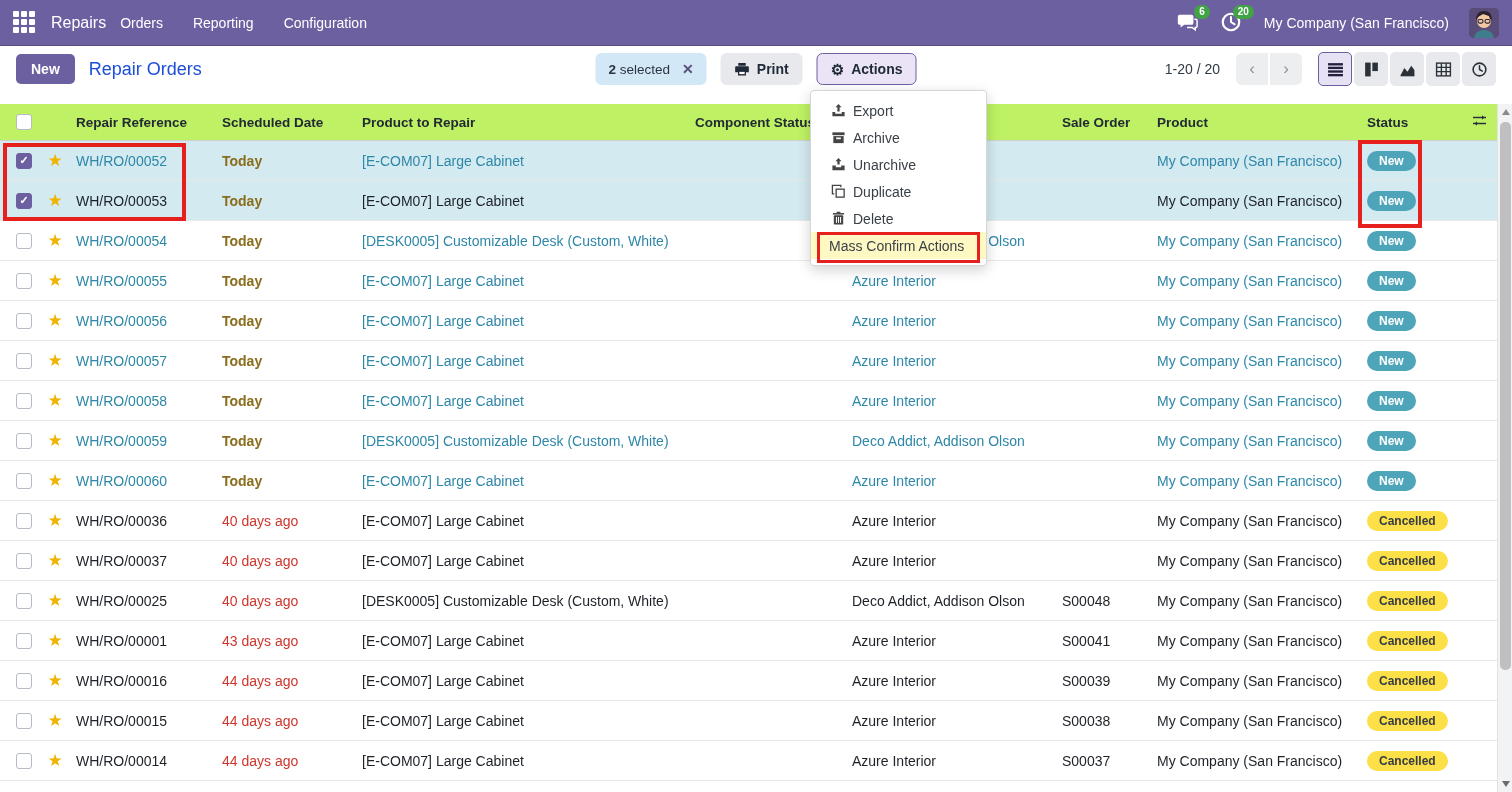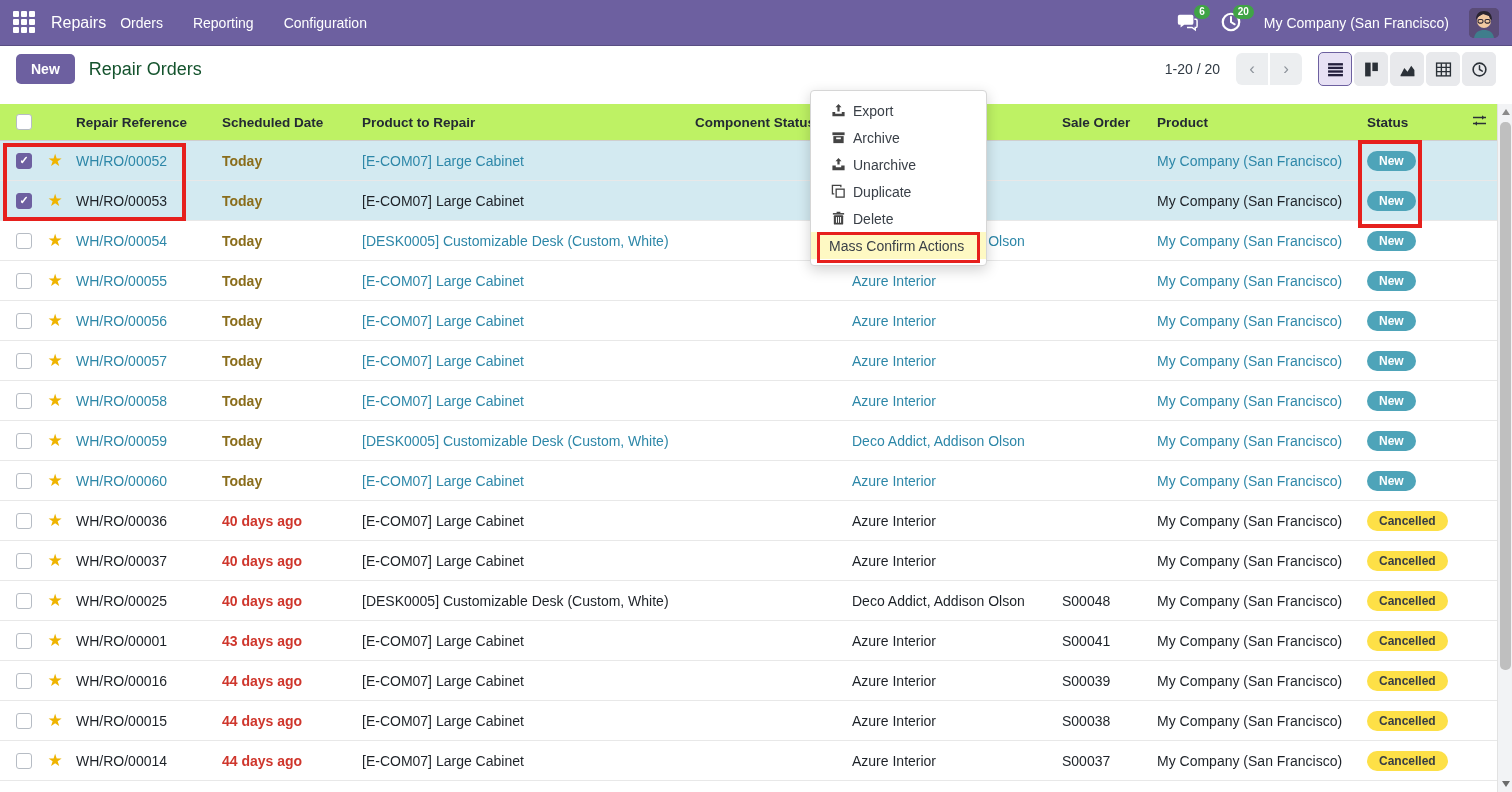--- a/index.html
+++ b/index.html
@@ -23,21 +23,21 @@
   .count-badge { position:absolute; top:-6px; right:-10px; background:#40a346; color:#fff;
                  font-size:10px; font-weight:700; border-radius:9px; padding:1px 5px; line-height:12px; }
   .nav-company { color:#fff; font-size:14px; cursor:pointer; }
   .avatar { width:30px; height:30px; border-radius:5px; background:#5a4c78; overflow:hidden; cursor:pointer; }
 
   
   .control { position:absolute; left:0; top:46px; width:100%; height:46px; background:#fff;
              display:flex; align-items:center; padding:0 16px; }
   .btn-new { background:#6d60a0; color:#fff; font-size:14px; font-weight:700; border:none;
              border-radius:5px; padding:7px 15px; cursor:pointer; }
-  .breadcrumb { font-size:18px; color:#14532d; margin-left:14px; }
+  .breadcrumb { font-size:18px; color:#1d4ed8; margin-left:14px; }
   .center-group { position:absolute; left:50%; transform:translateX(-50%); display:flex;
                   align-items:center; gap:14px; }
   .sel-pill { background:#d2e8f6; border-radius:6px; height:32px; display:flex; align-items:center;
               gap:12px; padding:0 13px; font-size:13.5px; color:#2b3440; }
   .sel-pill b { font-weight:700; }
   .sel-close { color:#55517b; font-size:14px; font-weight:700; cursor:pointer; }
   .btn-flat { background:#e8e9ec; border:1px solid #e8e9ec; color:#1f2937; height:32px;
               border-radius:6px; font-size:14px; font-weight:600; display:flex; align-items:center;
               gap:7px; padding:0 13px; cursor:pointer; }
   .btn-flat svg { width:15px; height:15px; }
@@ -71,21 +71,21 @@
   .row { height:40px; align-items:center; font-size:14px; border-bottom:1px solid #e8e8e8;
          background:#fff; cursor:pointer; }
   .row.selected { background:#d3eaf1; }
   .cb { width:16px; height:16px; border:1px solid #b6bcc4; border-radius:3px; background:#fff;
         display:flex; align-items:center; justify-content:center; cursor:pointer; }
   .cb.checked { background:#6d60a0; border-color:#6d60a0; color:#fff; font-size:11px; font-weight:700; }
   .star { color:#efb400; font-size:17px; cursor:pointer; line-height:1; }
   .val.link { color:#2d87a8; }
   .val.dark { color:#1d2228; }
   .val.today { color:#8a6d1b; font-weight:700; }
-  .val.late { color:#cf362c; font-weight:700; }
+  .val.late { color:#cf362c; font-weight:400; }
   .badge { display:inline-block; font-size:12px; font-weight:700; border-radius:11px; padding:3px 12px; }
   .badge.new { background:#4ea4b9; color:#fff; }
   .badge.cancelled { background:#fde047; color:#363c44; }
 
   .sliders-icon { cursor:pointer; margin-left:2px; }
   .sliders-icon svg { width:17px; height:17px; }
 
   
   .dropdown { position:absolute; left:810px; top:90px; width:177px; background:#fff;
               border:1px solid #d6d6d6; border-radius:4px; padding:6px 0;
@@ -164,20 +164,39 @@
             <path d="M5 30c1-6 5-8 10-8s9 2 10 8z" fill="#3f7d8c"></path>
           </svg>
       </div>
     </div>
   </header>
 
   <div class="control">
     <button class="btn-new">New</button>
     <div class="breadcrumb">Repair Orders</div>
 
+    <div class="center-group">
+      <div class="sel-pill">
+        <span><b>2</b>&nbsp;<span>selected</span></span>
+        <span class="sel-close">✕</span>
+      </div>
+      <button class="btn-flat">
+        <svg viewBox="0 0 16 16" fill="#1f2937">
+            <path d="M4 1h8v3H4z"></path>
+            <path d="M2 4.5h12c.8 0 1.3.5 1.3 1.3V11h-3v3.5H3.7V11h-3V5.8C.7 5 1.2 4.5 2 4.5z"></path>
+            <rect x="4.7" y="10" width="6.6" height="3.4" fill="#fff"></rect>
+            <rect x="4.7" y="10" width="6.6" height="3.4" fill="none" stroke="#1f2937" stroke-width=".9"></rect>
+          </svg>
+        <span>Print</span>
+      </button>
+      <button class="btn-flat btn-actions">
+        <span class="gear-glyph">⚙</span>
+        <span>Actions</span>
+      </button>
+    </div>
 
     <div class="right-group">
       <span class="pager-text">1-20 / 20</span>
       <div class="pager-btns">
         <div class="pager-btn prev">‹</div>
         <div class="pager-btn next">›</div>
       </div>
       <div class="views">
         <div class="view-btn active">
           <svg viewBox="0 0 16 16">

